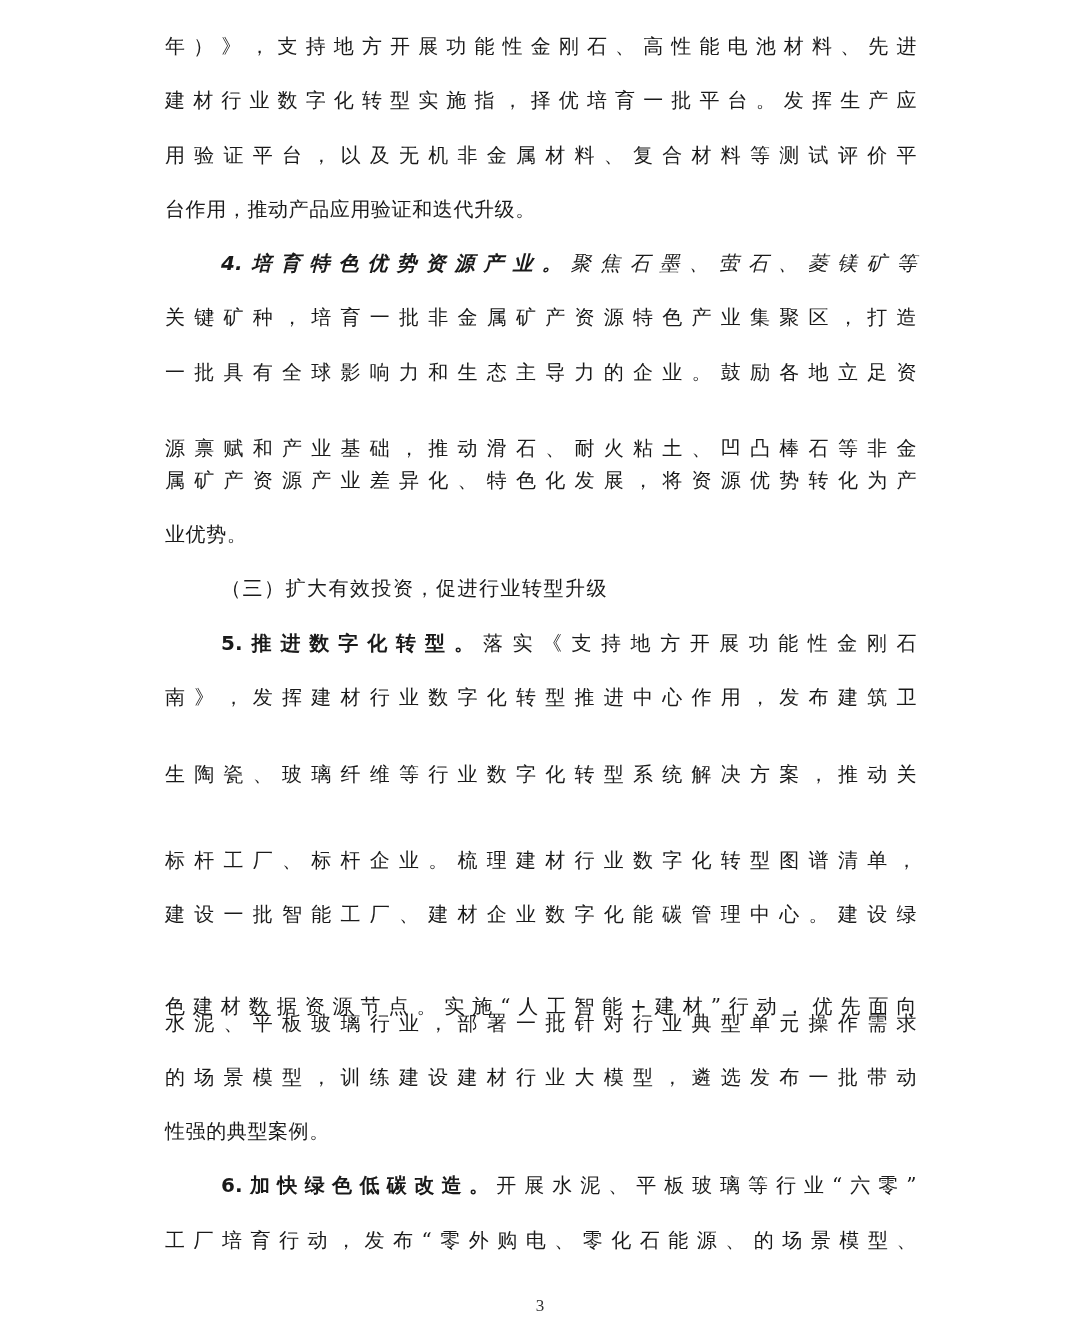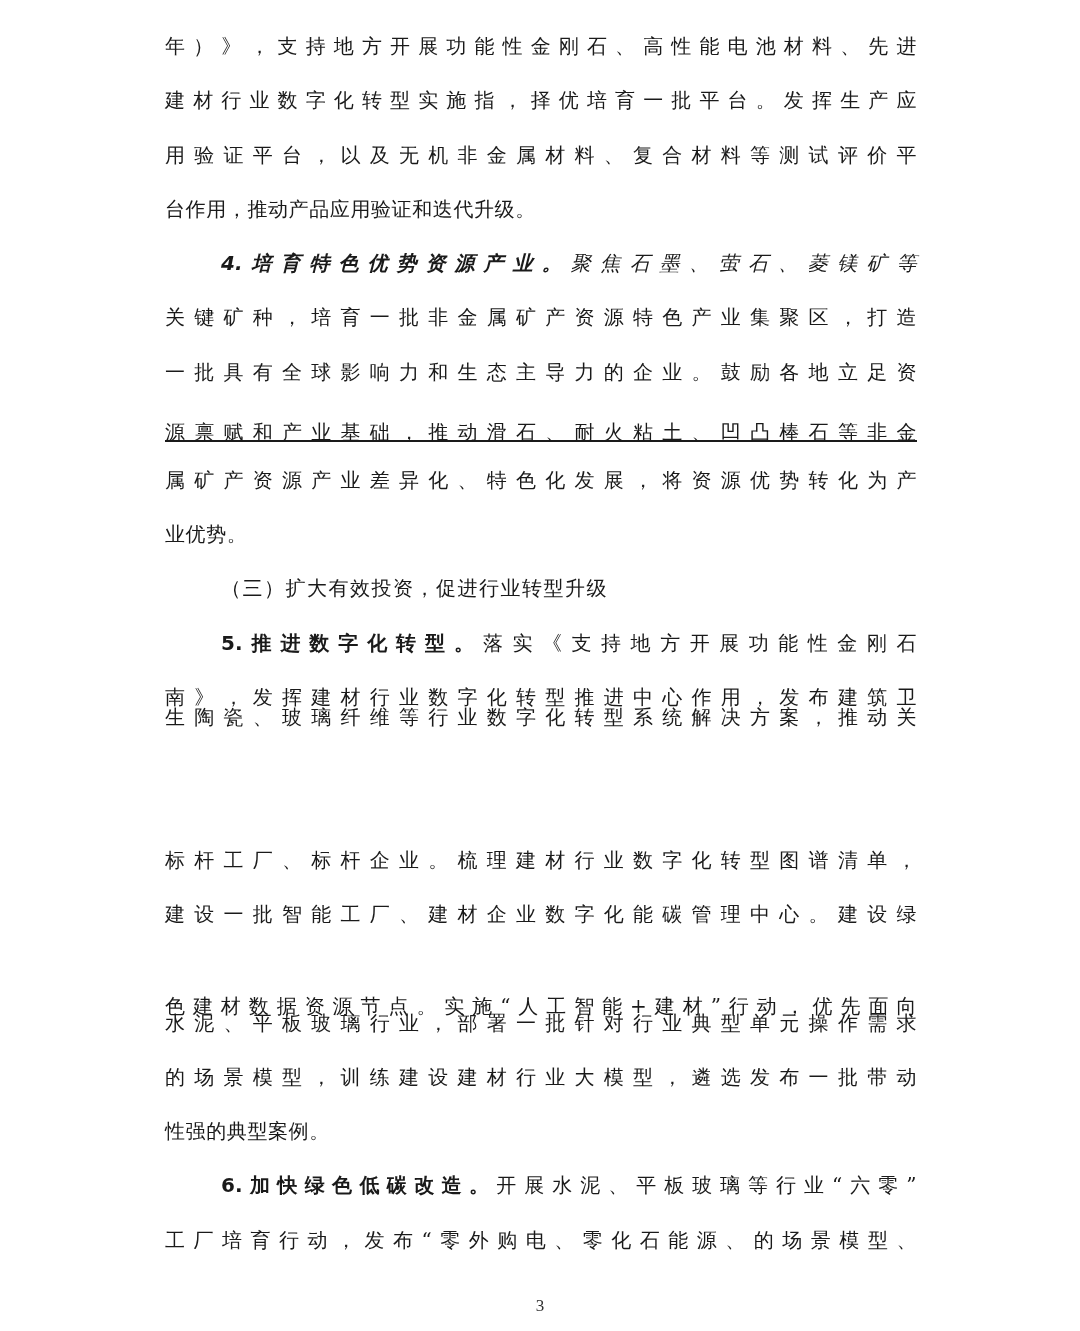--- a/index.html
+++ b/index.html
@@ -71,31 +71,31 @@
   <div class="line" style="top:26px;">年）》，支持地方开展功能性金刚石、高性能电池材料、先进</div>
   <div class="line" style="top:80px;">建材行业数字化转型实施指，择优培育一批平台。发挥生产应</div>
   <div class="line" style="top:135px;">用验证平台，以及无机非金属材料、复合材料等测试评价平</div>
   <div class="line last" style="top:189px;">台作用，推动产品应用验证和迭代升级。</div>
 
   <div class="line indent" style="top:243px;font-style:italic;">
     <span class="bold">4.培育特色优势资源产业。</span><span>聚焦石墨、萤石、菱镁矿等</span>
   </div>
   <div class="line" style="top:297px;">关键矿种，培育一批非金属矿产资源特色产业集聚区，打造</div>
   <div class="line" style="top:352px;">一批具有全球影响力和生态主导力的企业。鼓励各地立足资</div>
-  <div class="line" style="top:412px;text-decoration:underline;">源禀赋和产业基础，推动滑石、耐火粘土、凹凸棒石等非金</div>
+  <div class="line" style="top:428px;">源禀赋和产业基础，推动滑石、耐火粘土、凹凸棒石等非金</div>
   <div class="line" style="top:460px;">属矿产资源产业差异化、特色化发展，将资源优势转化为产</div>
   <div class="line last" style="top:514px;">业优势。</div>
 
   <div class="line heading" style="top:568px;">（三）扩大有效投资，促进行业转型升级</div>
 
   <div class="line indent" style="top:623px;">
     <span class="bold">5.推进数字化转型。</span><span>落实《支持地方开展功能性金刚石</span>
   </div>
   <div class="line" style="top:677px;">南》，发挥建材行业数字化转型推进中心作用，发布建筑卫</div>
-  <div class="line" style="top:697px;">生陶瓷、玻璃纤维等行业数字化转型系统解决方案，推动关</div>
+  <div class="line" style="top:754px;">生陶瓷、玻璃纤维等行业数字化转型系统解决方案，推动关</div>
   <div class="line" style="top:840px;">标杆工厂、标杆企业。梳理建材行业数字化转型图谱清单，</div>
   <div class="line" style="top:894px;">建设一批智能工厂、建材企业数字化能碳管理中心。建设绿</div>
   <div class="line" style="top:986px;">色建材数据资源节点。实施“人工智能+建材”行动，优先面向</div>
   <div class="line" style="top:1003px;">水泥、平板玻璃行业，部署一批针对行业典型单元操作需求</div>
   <div class="line" style="top:1057px;">的场景模型，训练建设建材行业大模型，遴选发布一批带动</div>
   <div class="line last" style="top:1111px;">性强的典型案例。</div>
 
   <div class="line indent" style="top:1165px;">
     <span class="bold">6.加快绿色低碳改造。</span><span>开展水泥、平板玻璃等行业“六零”</span>
   </div>

